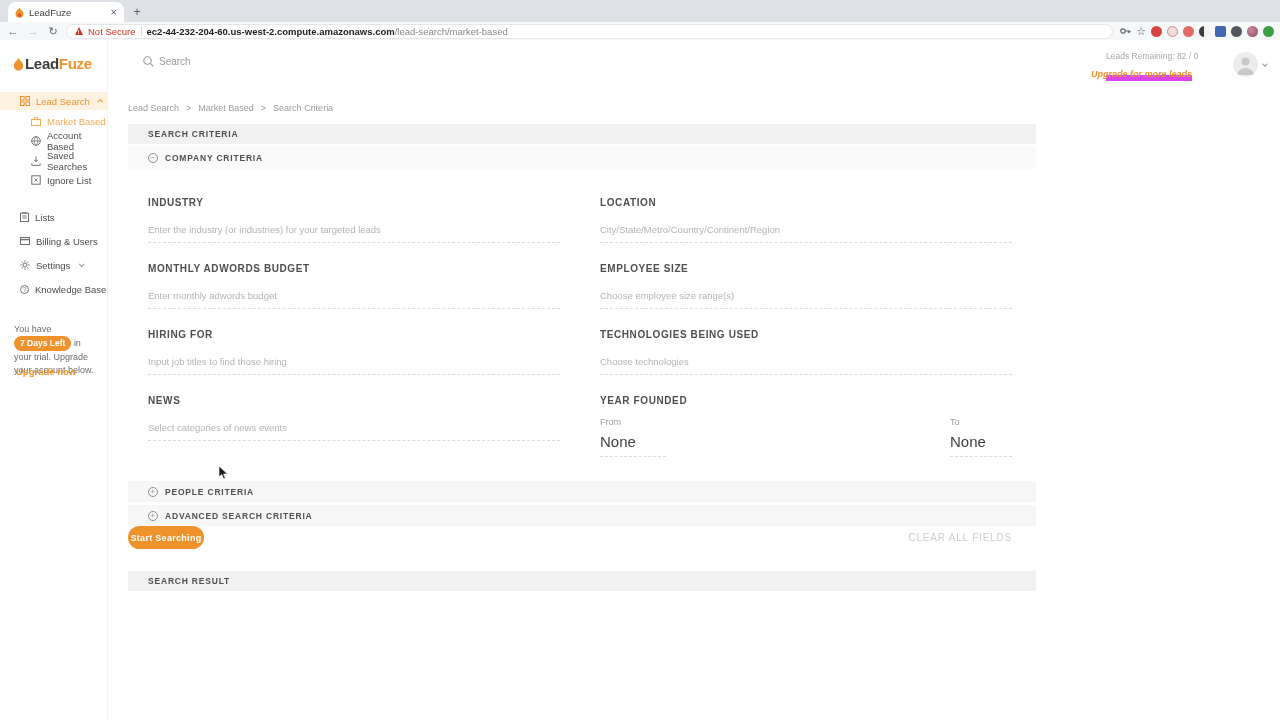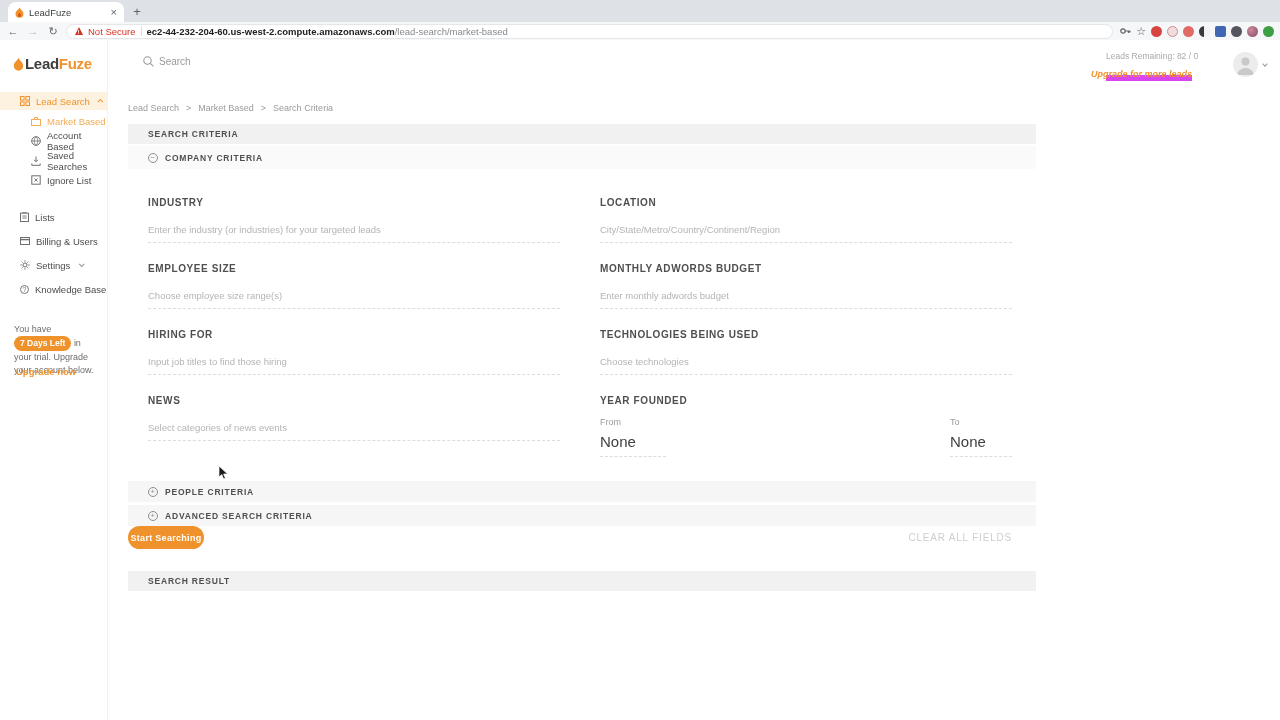--- a/index.html
+++ b/index.html
@@ -302,26 +302,26 @@
               <div class="flabel">INDUSTRY</div>
               <input type="text" placeholder="Enter the industry (or industries) for your targeted leads" style="">
             </div>
             <div class="field">
               <div class="flabel">LOCATION</div>
               <input type="text" placeholder="City/State/Metro/Country/Continent/Region" style="">
             </div>
           </div>
           <div class="frow">
             <div class="field">
+              <div class="flabel">MONTHLY ADWORDS BUDGET</div>
+              <input type="text" placeholder="Enter monthly adwords budget" style="">
+            </div>
+            <div class="field">
               <div class="flabel">EMPLOYEE SIZE</div>
               <input type="text" placeholder="Choose employee size range(s)" style="">
-            </div>
-            <div class="field">
-              <div class="flabel">MONTHLY ADWORDS BUDGET</div>
-              <input type="text" placeholder="Enter monthly adwords budget" style="">
             </div>
           </div>
           <div class="frow">
             <div class="field">
               <div class="flabel">HIRING FOR</div>
               <input type="text" placeholder="Input job titles to find those hiring" style="">
             </div>
             <div class="field">
               <div class="flabel">TECHNOLOGIES BEING USED</div>
               <input type="text" placeholder="Choose technologies" style="">

